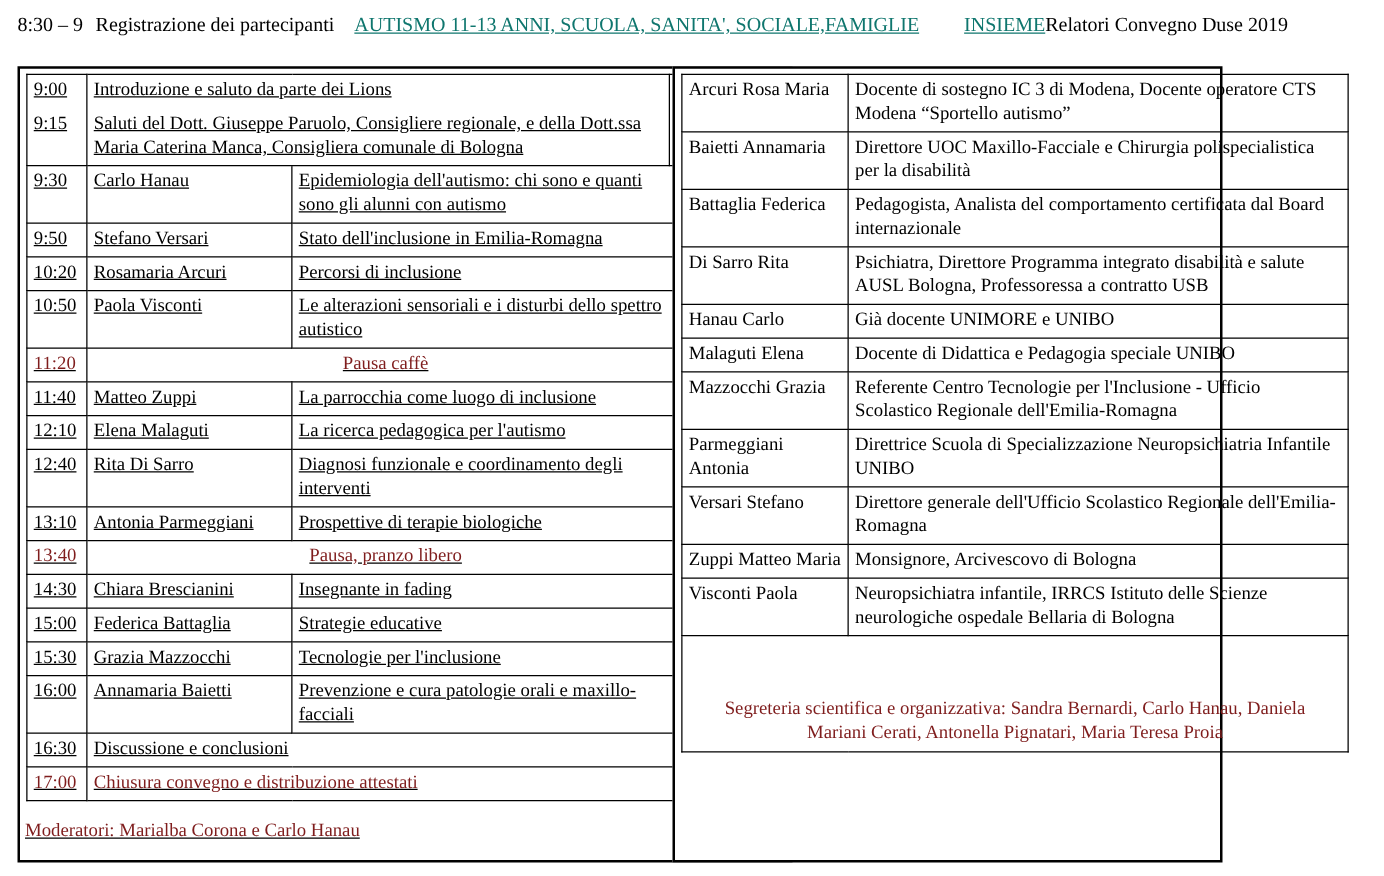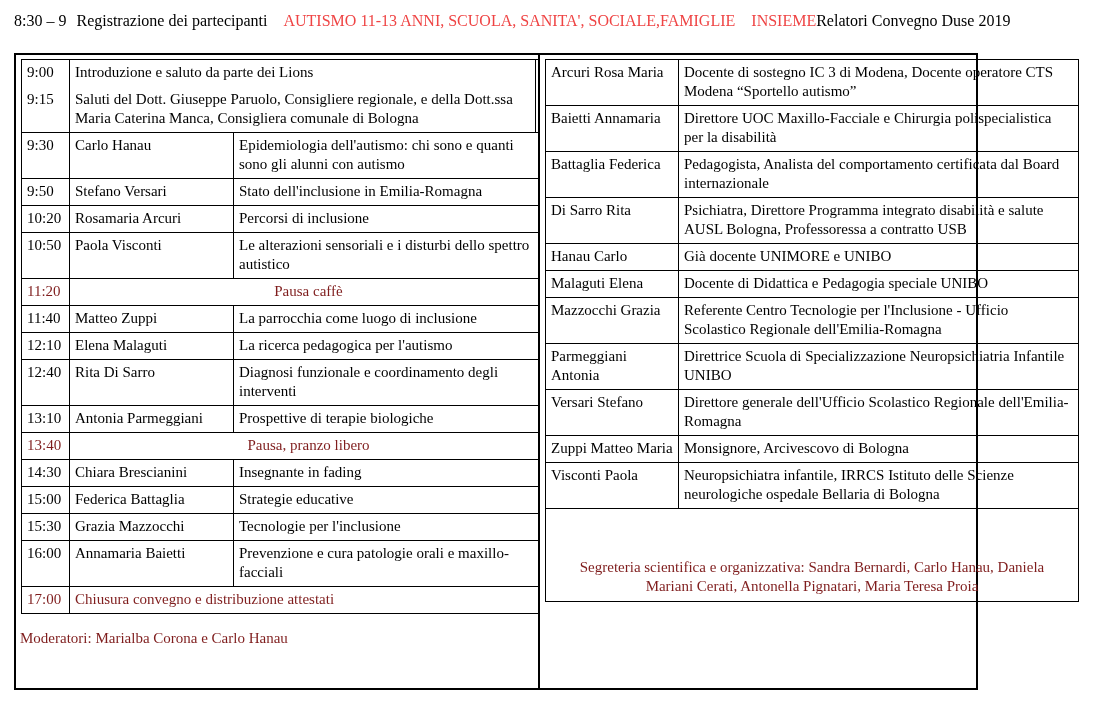--- a/index.html
+++ b/index.html
@@ -6,31 +6,31 @@
   html,body { background:#ffffff; }
   body {
     width:1107px; height:701px; position:relative;
     font-family:"Liberation Serif", serif; color:#000;
   }
   .page-header {
     position:absolute; top:12px; left:14px; width:1085px;
     font-size:16px; white-space:nowrap;
   }
   .page-header .sp1 { margin-left:10px; }
-  .blue { color:#ef4444; }
+  .blue { color:#0f766e;text-decoration:underline; }
   .page-header .title { margin-left:16px; }
-  .page-header .insieme { margin-left:16px; }
+  .page-header .insieme { margin-left:36px; }
   .page-header .relatori { }
   .red { color:#7f1d1d; }
 
   .panel {
     position:absolute; top:53px; height:637px;
     border:2px solid #000; background:#fff;
   }
-  .panel-left  { left:14px;  width:620px; }
+  .panel-left  { left:14px;  width:620px;text-decoration:underline; }
   .panel-right { left:538px; width:440px; }
 
   table { border-collapse:collapse; table-layout:fixed; margin:4px 0 0 5px; }
   td {
     border:1px solid #000; vertical-align:top;
     font-size:15px; line-height:19px; padding:3px 5px 4px 5px;
     overflow:hidden;
   }
   .sched { width:526px; }
   .sched col.c-time { width:48px; }
@@ -139,20 +139,24 @@
     <tr>
       <td>15:30</td>
       <td>Grazia Mazzocchi</td>
       <td colspan="2">Tecnologie per l'inclusione</td>
     </tr>
     <tr>
       <td>16:00</td>
       <td>Annamaria Baietti</td>
       <td colspan="2">Prevenzione e cura patologie orali e maxillo-facciali</td>
     </tr>
+    <tr>
+      <td>16:30</td>
+      <td colspan="3">Discussione e conclusioni</td>
+    </tr>
     <tr class="red">
       <td>17:00</td>
       <td colspan="3">Chiusura convegno e distribuzione attestati</td>
     </tr>
   </tbody>
     </table>
   <div class="moderators red">Moderatori: Marialba Corona e Carlo Hanau</div>
 </div>
 
 <div class="panel panel-right">

